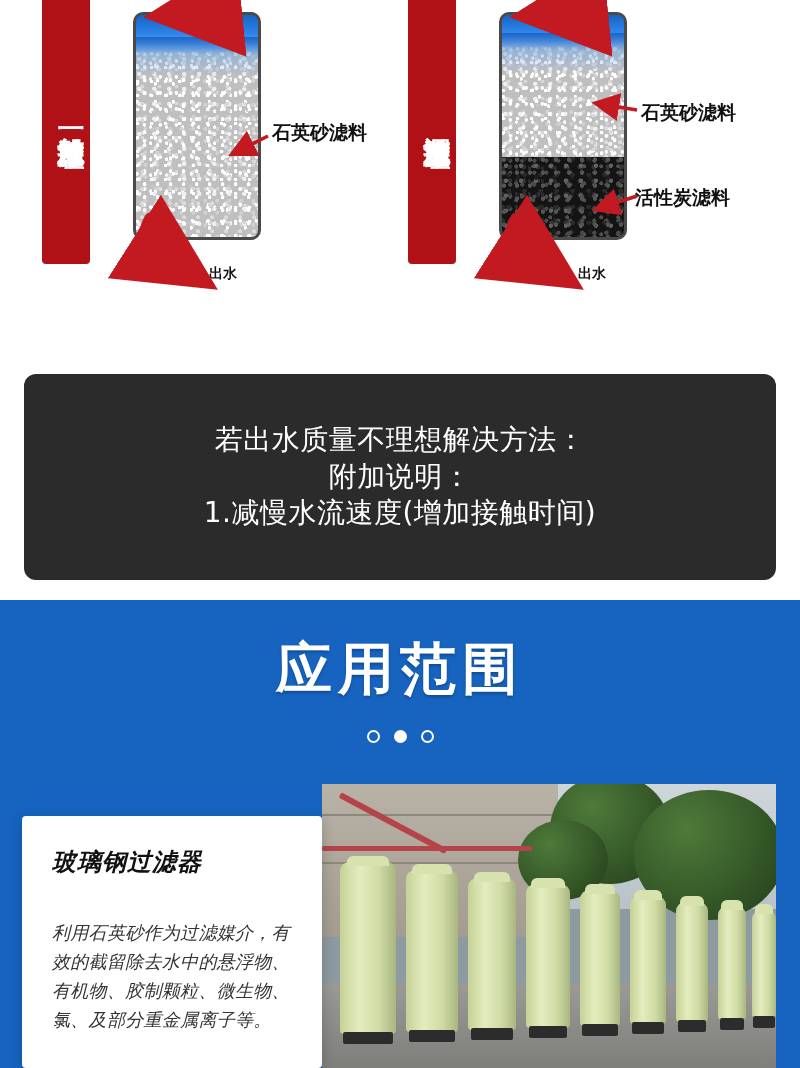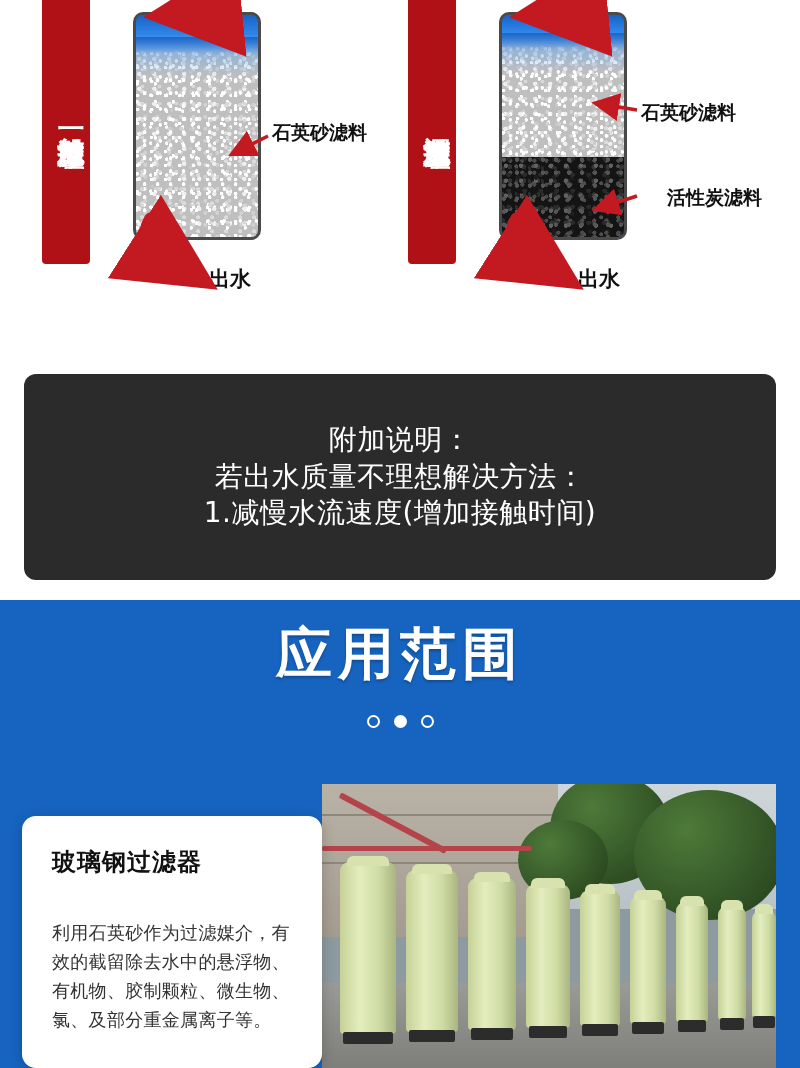--- a/index.html
+++ b/index.html
@@ -94,24 +94,24 @@
   
   .anno {
     position: absolute;
     font-size: 19px;
     color: #111;
     font-weight: 600;
     white-space: nowrap;
   }
   .anno.a1 { left: 272px; top: 120px; }
   .anno.b1 { left: 641px; top: 100px; }
-  .anno.b2 { left: 667px; top: 185px; }
+  .anno.b2 { left: 635px; top: 185px; }
   .outlet {
     position: absolute;
-    font-size: 21px;
+    font-size: 14px;
     font-weight: 700;
     color: #111;
   }
   .outlet.a { left: 209px; top: 265px; }
   .outlet.b { left: 578px; top: 265px; }
 
   .arrow-svg { position: absolute; left: 0; top: 0; width: 800px; height: 370px; pointer-events: none; }
 
   
   .note-box {
@@ -141,21 +141,21 @@
   .app-section {
     position: absolute;
     left: 0;
     top: 600px;
     width: 800px;
     height: 468px;
     background: #1664c0;
     overflow: hidden;
   }
   .app-title {
-    margin-top: 17px;
+    margin-top: 32px;
     text-align: center;
     color: #ffffff;
     font-size: 56px;
     font-weight: bold;
     letter-spacing: 6px;
     text-shadow: 0 2px 3px rgba(0,0,0,0.25);
   }
   .dots {
     display: flex;
     gap: 14px;
@@ -207,23 +207,24 @@
   }
 
   
   .info-card {
     position: absolute;
     left: 22px;
     top: 216px;
     width: 300px;
     height: 252px;
     background: #ffffff;
-    border-radius: 14px;
+    border-radius: 4px;
     box-shadow: 0 3px 14px rgba(0,0,0,0.2);
     padding: 30px 26px 20px 30px;
+    font-style: italic;
   }
   .info-title {
     font-size: 24px;
     font-weight: bold;
     color: #111;
     letter-spacing: 1px;
     margin-bottom: 18px;
   }
   .info-body {
     font-size: 18px;
@@ -283,22 +284,22 @@
       <path d="M571,-20 C576,10 562,12 542,14" stroke="#c21a20" stroke-width="11" fill="none" stroke-linecap="round" marker-end="url(#ah)"></path>
 
       <path d="M516,218 C498,248 534,258 556,272" stroke="#c21a20" stroke-width="11" fill="none" stroke-linecap="round" marker-end="url(#ah)"></path>
 
       <line x1="637" y1="110" x2="600" y2="104" stroke="#c21a20" stroke-width="3.5" marker-end="url(#ah2)"></line>
       <line x1="637" y1="196" x2="600" y2="208" stroke="#c21a20" stroke-width="3.5" marker-end="url(#ah2)"></line>
     </svg>
   </div>
 
   <div class="note-box">
+    <div class="note-line">若出水质量不理想解决方法：</div>
     <div class="note-line">附加说明：</div>
-    <div class="note-line">若出水质量不理想解决方法：</div>
     <div class="note-line">1.减慢水流速度(增加接触时间)</div>
   </div>
 
   <div class="app-section">
     <div class="app-title">应用范围</div>
 
     <div class="dots">
       <div class="dot"></div>
       <div class="dot filled"></div>
       <div class="dot"></div>

